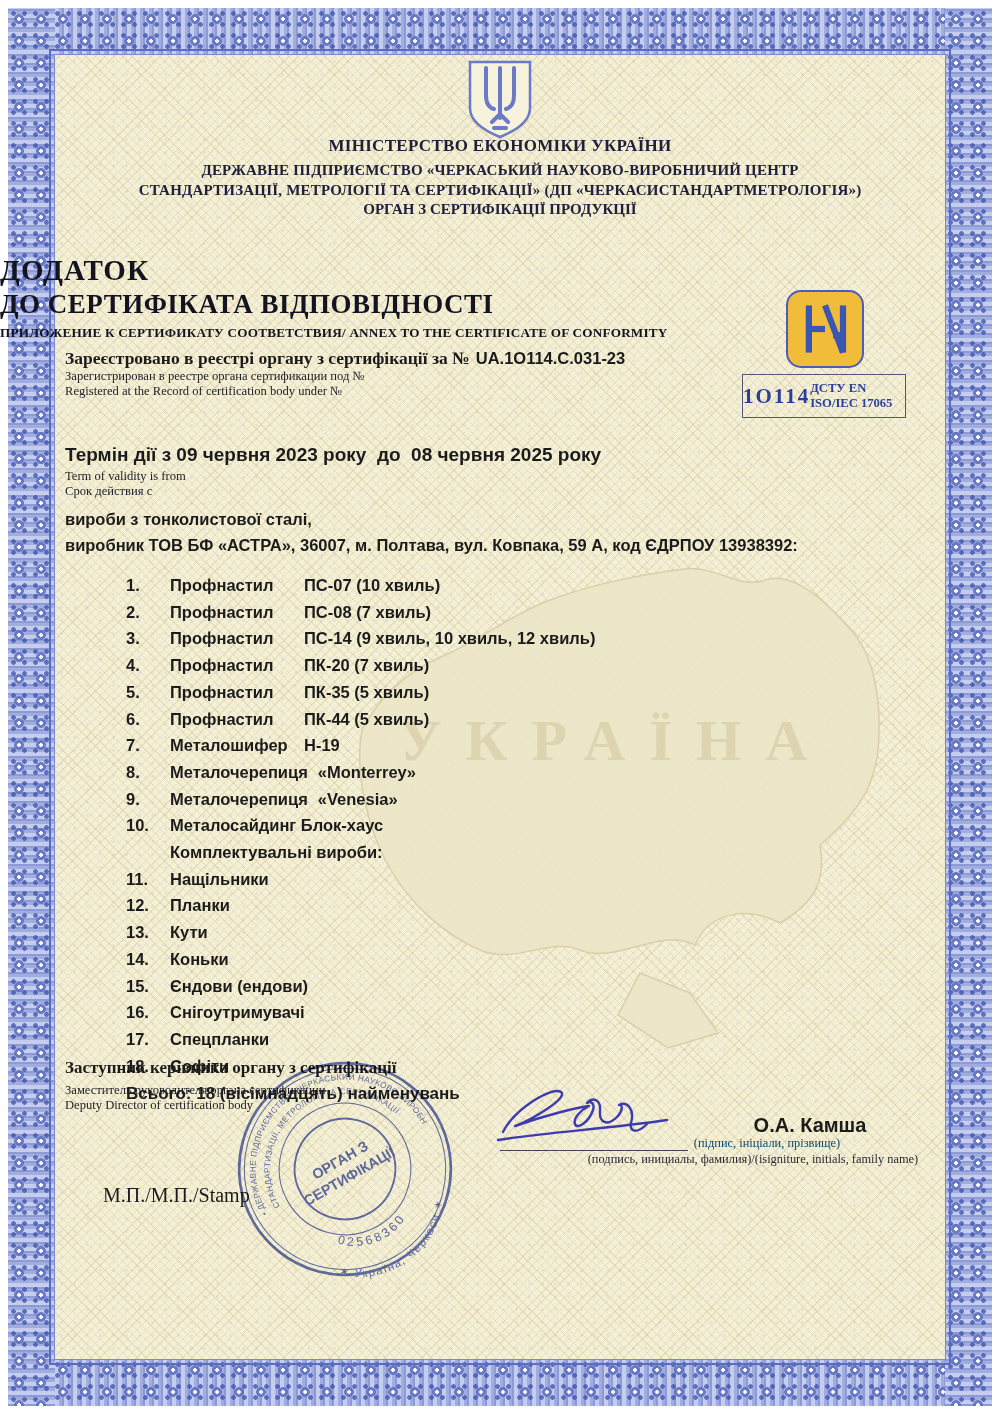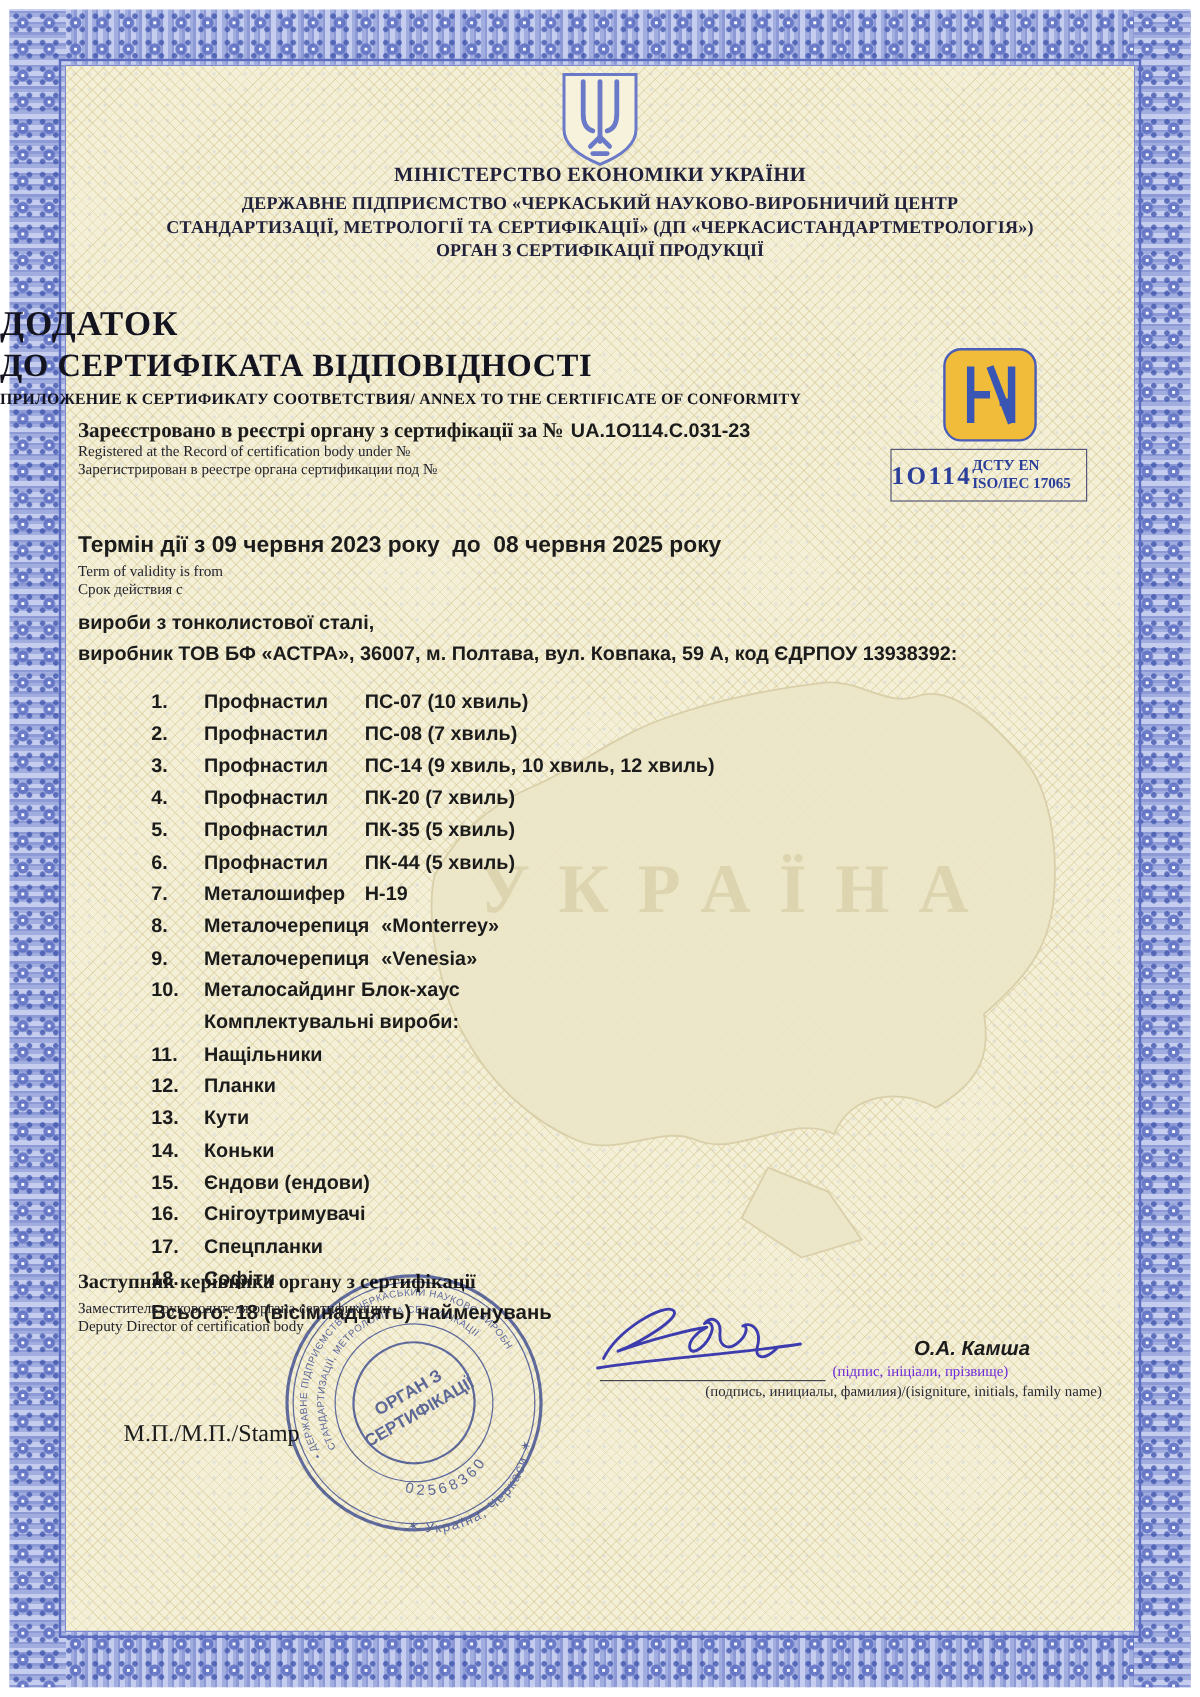--- a/index.html
+++ b/index.html
@@ -68,23 +68,23 @@
   .row .n{flex:0 0 44px;}
   .row .nm{min-width:124px;margin-right:10px;}
 
   .total{left:126px;top:1084px;z-index:1;font-family:"Liberation Sans",sans-serif;font-size:17px;font-weight:bold;}
 
   .signblk{left:65px;top:1058px;z-index:1;}
   .signblk .pos{font-size:17px;font-weight:bold;margin-bottom:5px;}
   .mp{left:103px;top:1184px;z-index:1;font-size:20px;}
 
   .signame{left:700px;top:1114px;width:220px;text-align:center;z-index:1;
-           font-family:"Liberation Sans",sans-serif;font-size:17px;font-weight:bold;font-style:italic;}
+           font-family:"Liberation Sans",sans-serif;font-size:20px;font-weight:bold;}
   .sigline{left:500px;top:1150px;width:188px;border-top:1.5px solid #44444c;z-index:1;}
-  .siglab1{left:622px;top:1136px;width:290px;text-align:center;font-size:12.4px;color:#6d28d9;z-index:1;}
+  .siglab1{left:622px;top:1136px;width:290px;text-align:center;font-size:12.4px;color:#0c4a6e;z-index:1;}
   .siglab2{left:528px;top:1152px;width:450px;text-align:center;font-size:12.4px;color:#2a2a36;z-index:1;}
 
   .sigsvg{left:495px;top:1078px;z-index:3;}
   .stampsvg{left:232px;top:1056px;z-index:3;opacity:.8;mix-blend-mode:multiply;}
   .wmark{left:350px;top:545px;z-index:0;}
   .emblem{left:452px;top:58px;z-index:1;}
 </style>
 </head>
 <body>
 
@@ -138,22 +138,22 @@
   </div>
   <div class="abs regbox">
     <div class="code">1О114</div>
     <div class="std">ДСТУ EN ISO/IEC 17065</div>
   </div>
 
   <div class="abs regblk">
     <div class="main">
       <span>Зареєстровано в реєстрі органу з сертифікації за №</span><span class="regnum">UA.1О114.С.031-23</span>
     </div>
+    <div class="sub">Зарегистрирован в реестре органа сертификации под №</div>
     <div class="sub">Registered at the Record of certification body under №</div>
-    <div class="sub">Зарегистрирован в реестре органа сертификации под №</div>
   </div>
 
   <div class="abs termblk">
     <div class="main">Термін дії з 09 червня 2023 року  до  08 червня 2025 року</div>
     <div class="sub">Term of validity is from</div>
     <div class="sub">Срок действия с</div>
   </div>
 
   <div class="abs prodblk">
     <div>вироби з тонколистової сталі,</div>

